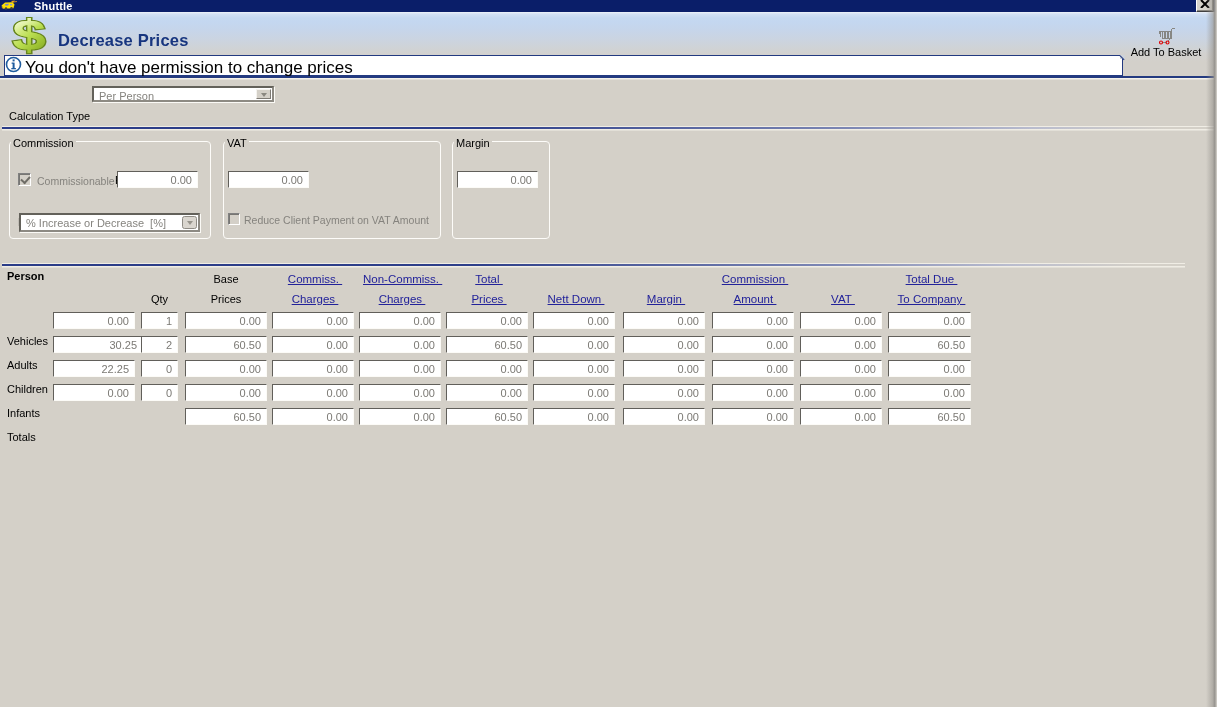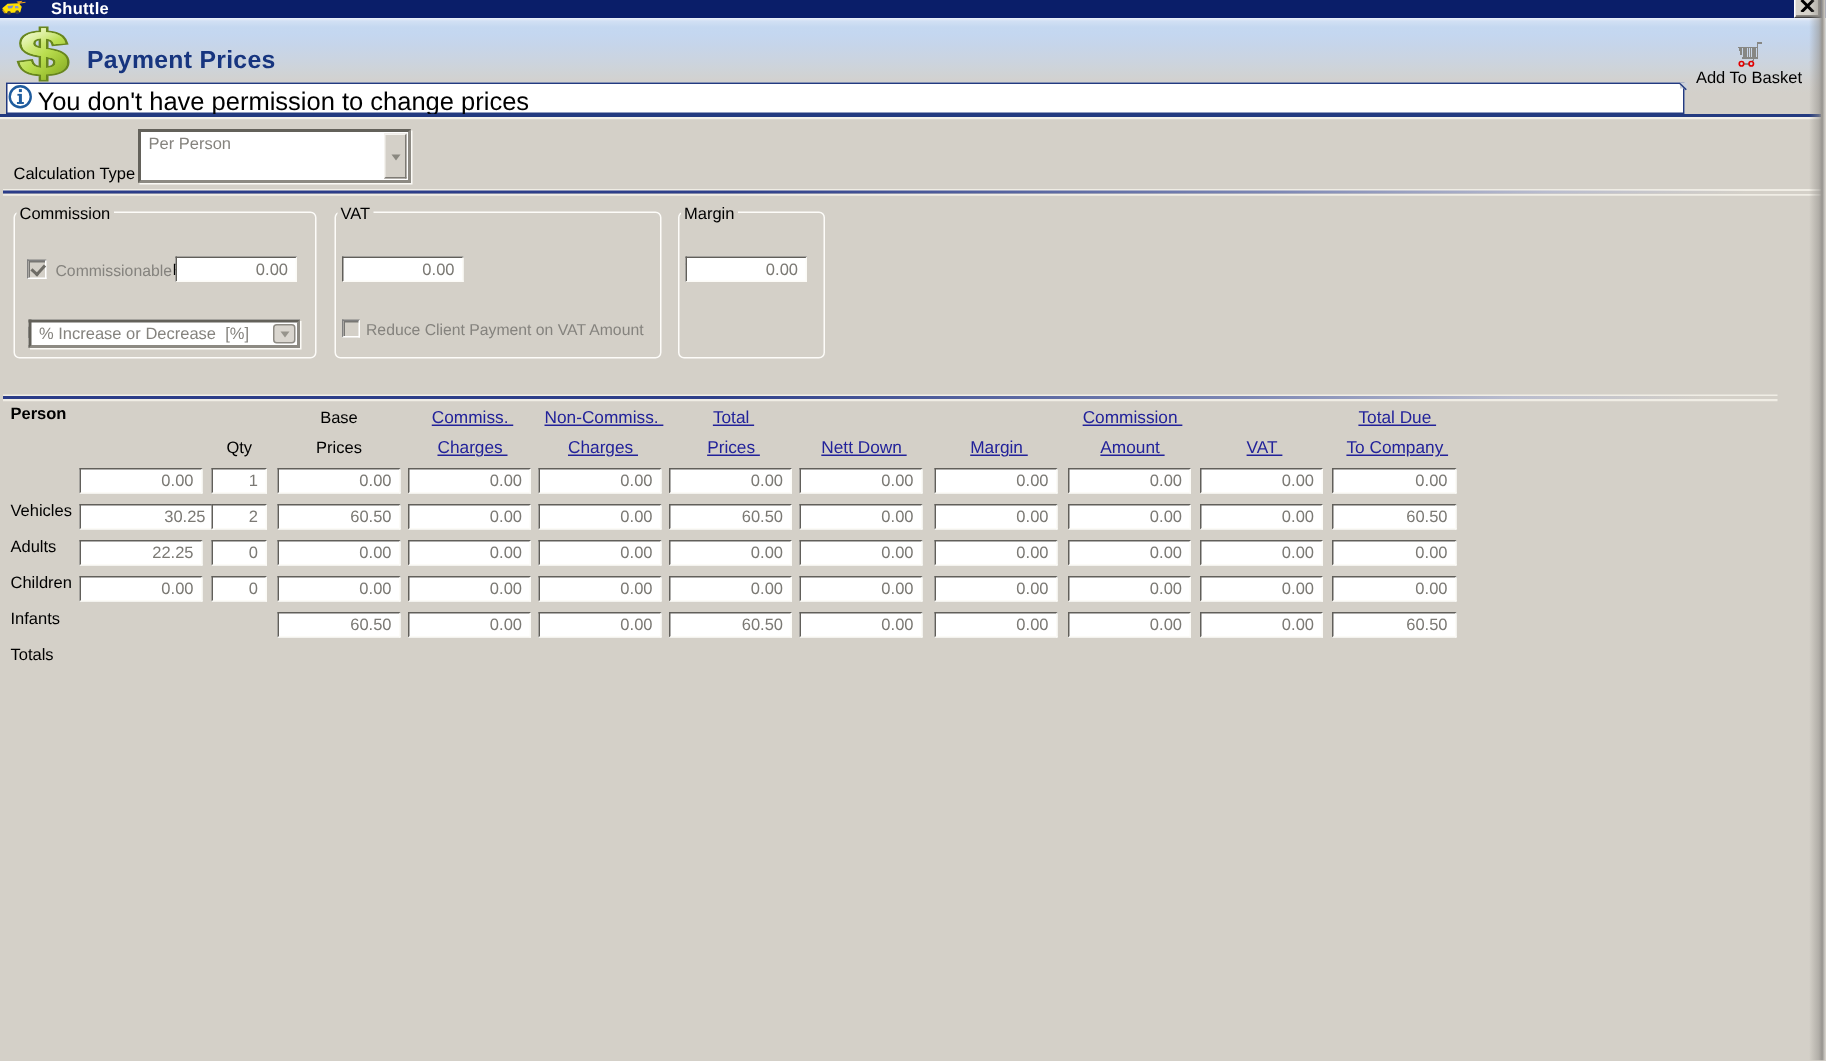--- a/index.html
+++ b/index.html
@@ -17,21 +17,21 @@
   background:linear-gradient(180deg,#edf2f9 0px,#d2e0f4 2px,#c5d8f0 6px,#c4d7f0 10px,#c6d5ea 18px,#cbd4e0 28px,#cfd3d6 36px,#d2d1cf 42px,#d3d0ca 50px); }
 #htitle { left:58px; top:31px; font-size:16.5px; font-weight:bold; color:#17357f; letter-spacing:0.2px; }
 #addtxt { left:1128px; top:46px; width:76px; text-align:center; font-size:11px; color:#000; }
 #infobar { left:4px; top:55px; width:1119px; height:21px; background:#fff; border:1px solid #233a80; }
 #infotext { left:25px; top:58px; font-size:17px; color:#000; }
 #hline { left:0; top:76px; width:1214px; height:2px; background:#233a80; box-shadow:0 1.5px 0 rgba(246,244,236,0.9); }
 
 
 #calclabel { left:9px; top:90px; }
 .combo { background:#fff; border:2px solid; border-color:#63615a #8d8a83 #8d8a83 #63615a; box-shadow:1px 1px 0 #fbfaf6; }
-#calccombo { left:92px; top:86px; width:182px; height:36px; }
+#calccombo { left:92px; top:86px; width:182px; height:16px; }
 .combotext { position:absolute; left:5px; top:1px; color:#85837e; line-height:14px; }
 .dbtn { position:absolute; right:1px; top:1px; bottom:1px; width:15px; background:#d4d0c8; border:1px solid; border-color:#f5f3ef #7e7b75 #7e7b75 #f5f3ef; }
 .dbtn:after { content:""; position:absolute; left:50%; top:50%; margin:-1px 0 0 -3px; border:3px solid transparent; border-top:4px solid #8a8880; }
 .dbtn2 { position:absolute; right:1px; top:1px; bottom:1px; width:15px; background:#dad6cf; border:1px solid #8f8c85; border-radius:2.5px; }
 .dbtn2:after { content:""; position:absolute; left:50%; top:50%; margin:-1.5px 0 0 -3px; border:3px solid transparent; border-top:4px solid #97948c; }
 
 .rule { height:2px; background:linear-gradient(90deg,#2b3c88 0%,#2e3f8a 40%,#7d87b4 70%,#b9bcce 85%,rgba(212,208,200,0) 96%); box-shadow:0 -1px 0 rgba(246,244,236,0.8), 0 1.5px 0 rgba(246,244,236,0.8); }
 #rule1 { left:2px; top:127px; width:1212px; }
 #rule2 { left:2px; top:264px; width:1183px; }
 
@@ -94,21 +94,21 @@
       <stop offset="1" stop-color="#84a728"></stop>
     </linearGradient>
   </defs>
   <g transform="translate(19,0) scale(1.42,1)">
     <text x="0" y="34" font-family="Liberation Sans,sans-serif" font-size="42" font-weight="bold" text-anchor="middle" fill="url(#dg)" stroke="#68861e" stroke-width="2.4" style="paint-order:stroke fill">$</text>
     <text x="0" y="34" font-family="Liberation Sans,sans-serif" font-size="42" font-weight="bold" text-anchor="middle" fill="url(#dg)">$</text>
     <text x="0" y="34" font-family="Liberation Sans,sans-serif" font-size="42" font-weight="bold" text-anchor="middle" fill="url(#hg)">$</text>
   </g>
 </svg>
 
-<div class="abs" id="htitle">Payment Prices</div>
+<div class="abs" id="htitle">Decrease Prices</div>
 
 <svg class="abs" style="left:1156px;top:26px" width="20" height="20" viewBox="0 0 20 20" shape-rendering="crispEdges">
   <g stroke="#878783" stroke-width="1" fill="none">
     <path d="M2.5 5.5 H15.5"></path>
     <path d="M3.5 5.5 V8"></path>
       <path d="M4.8 5.5 V10.5"></path>
     <path d="M6.5 5.5 V12.5"></path>
       <path d="M8 5.5 V12.5"></path>
       <path d="M9.5 5.5 V12.5"></path>
       <path d="M11 5.5 V12.5"></path>

